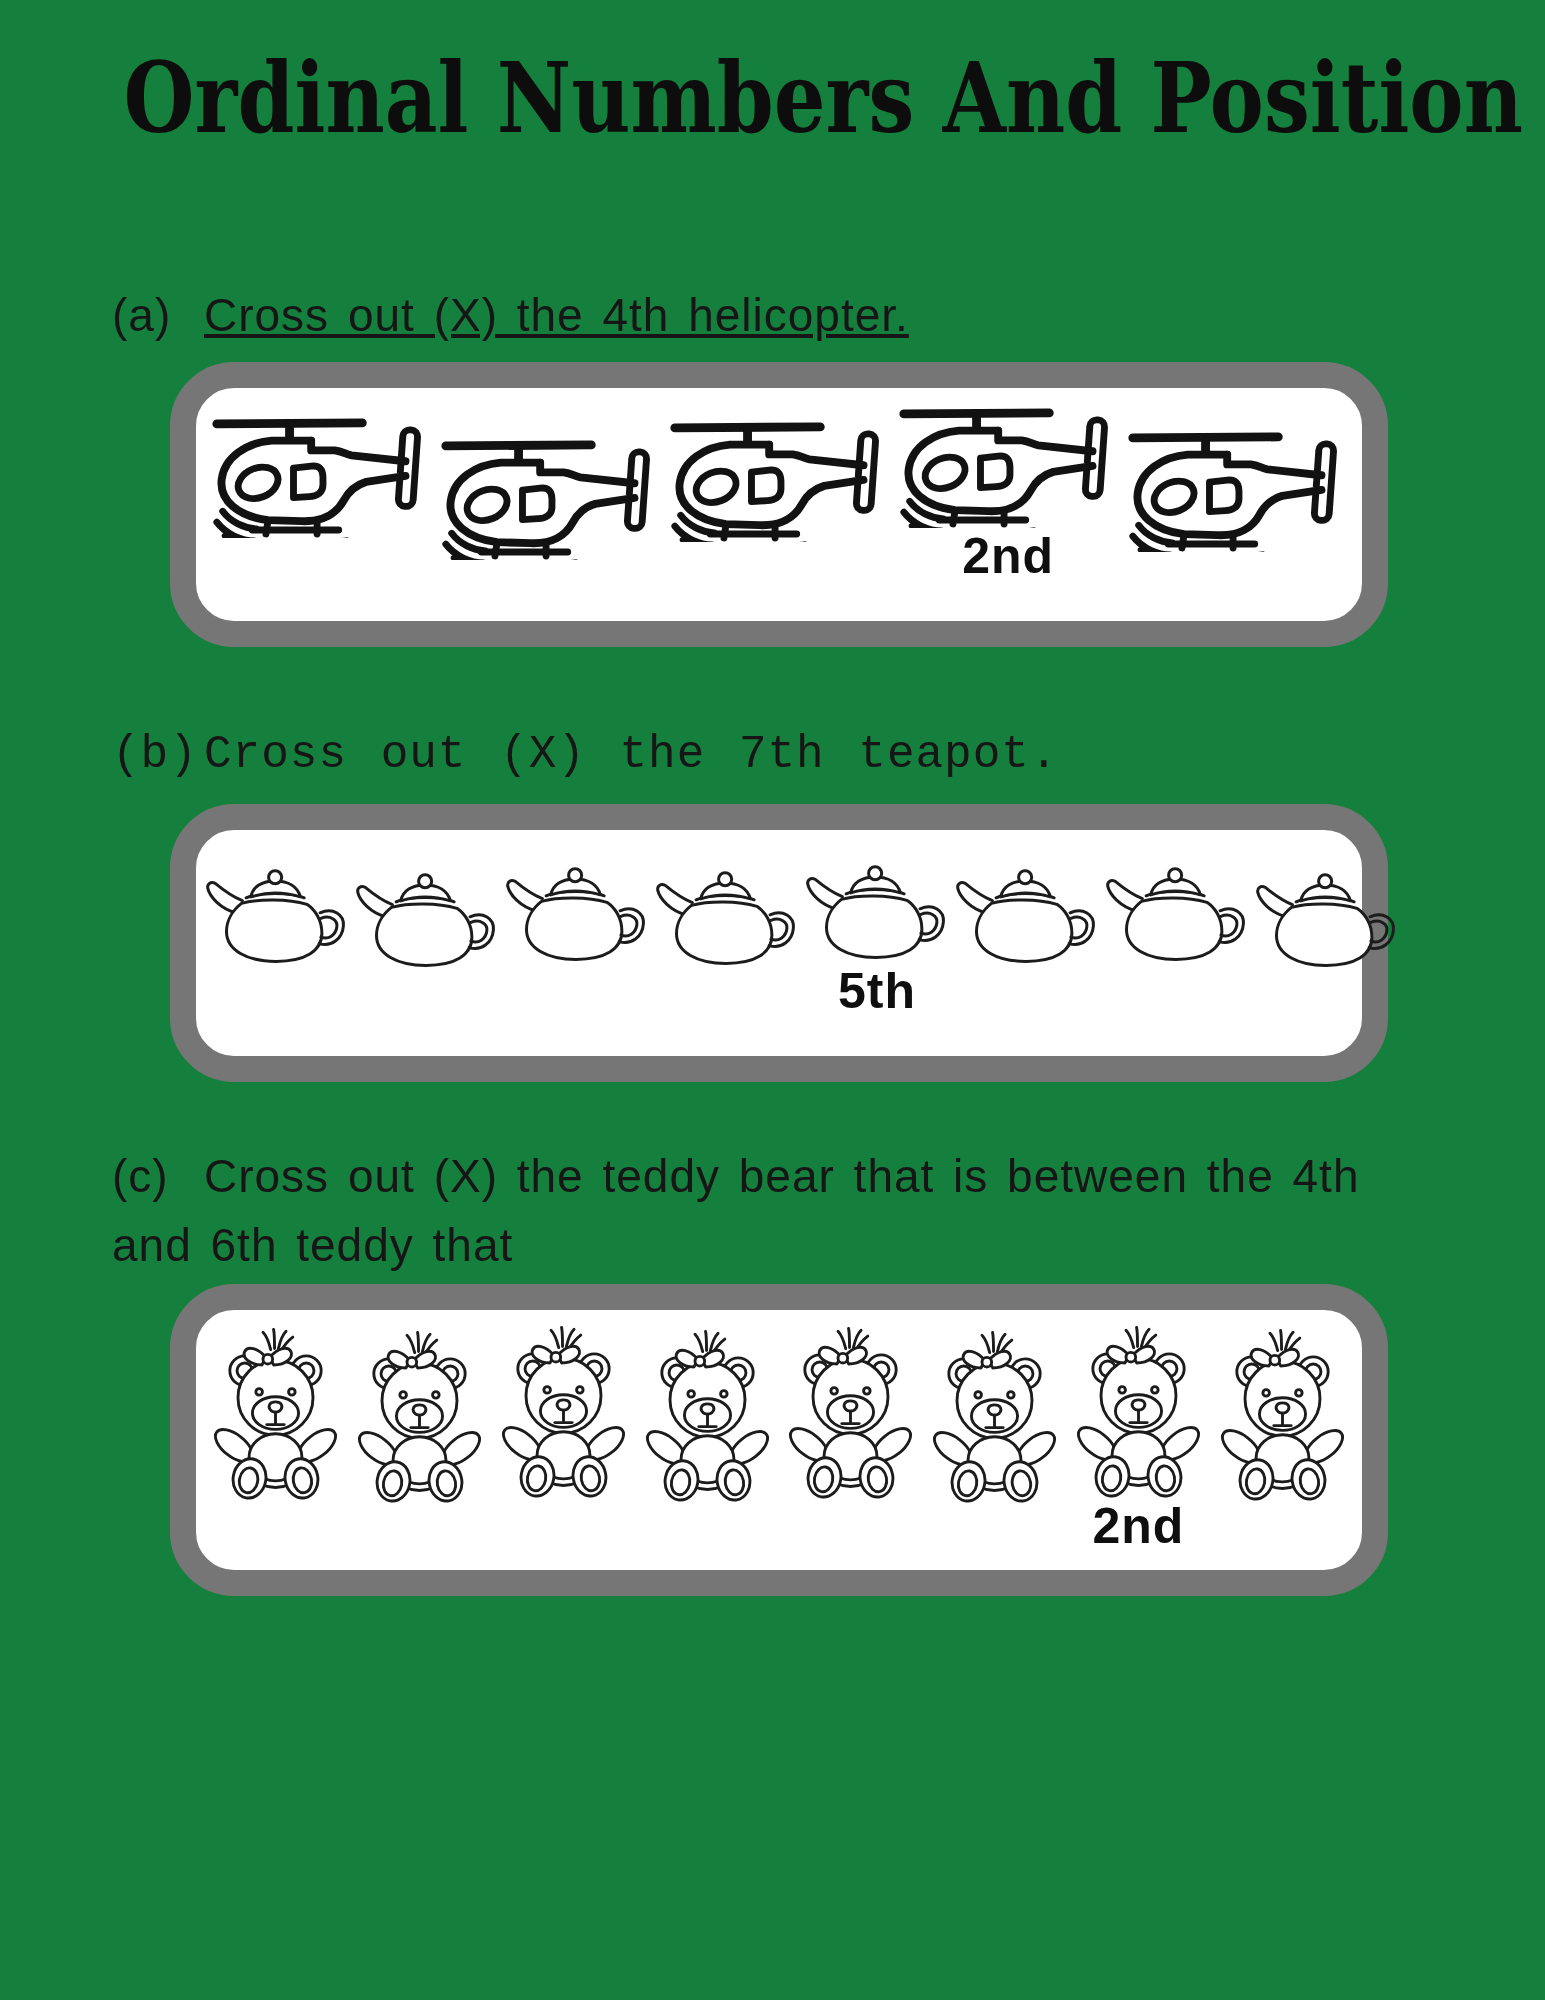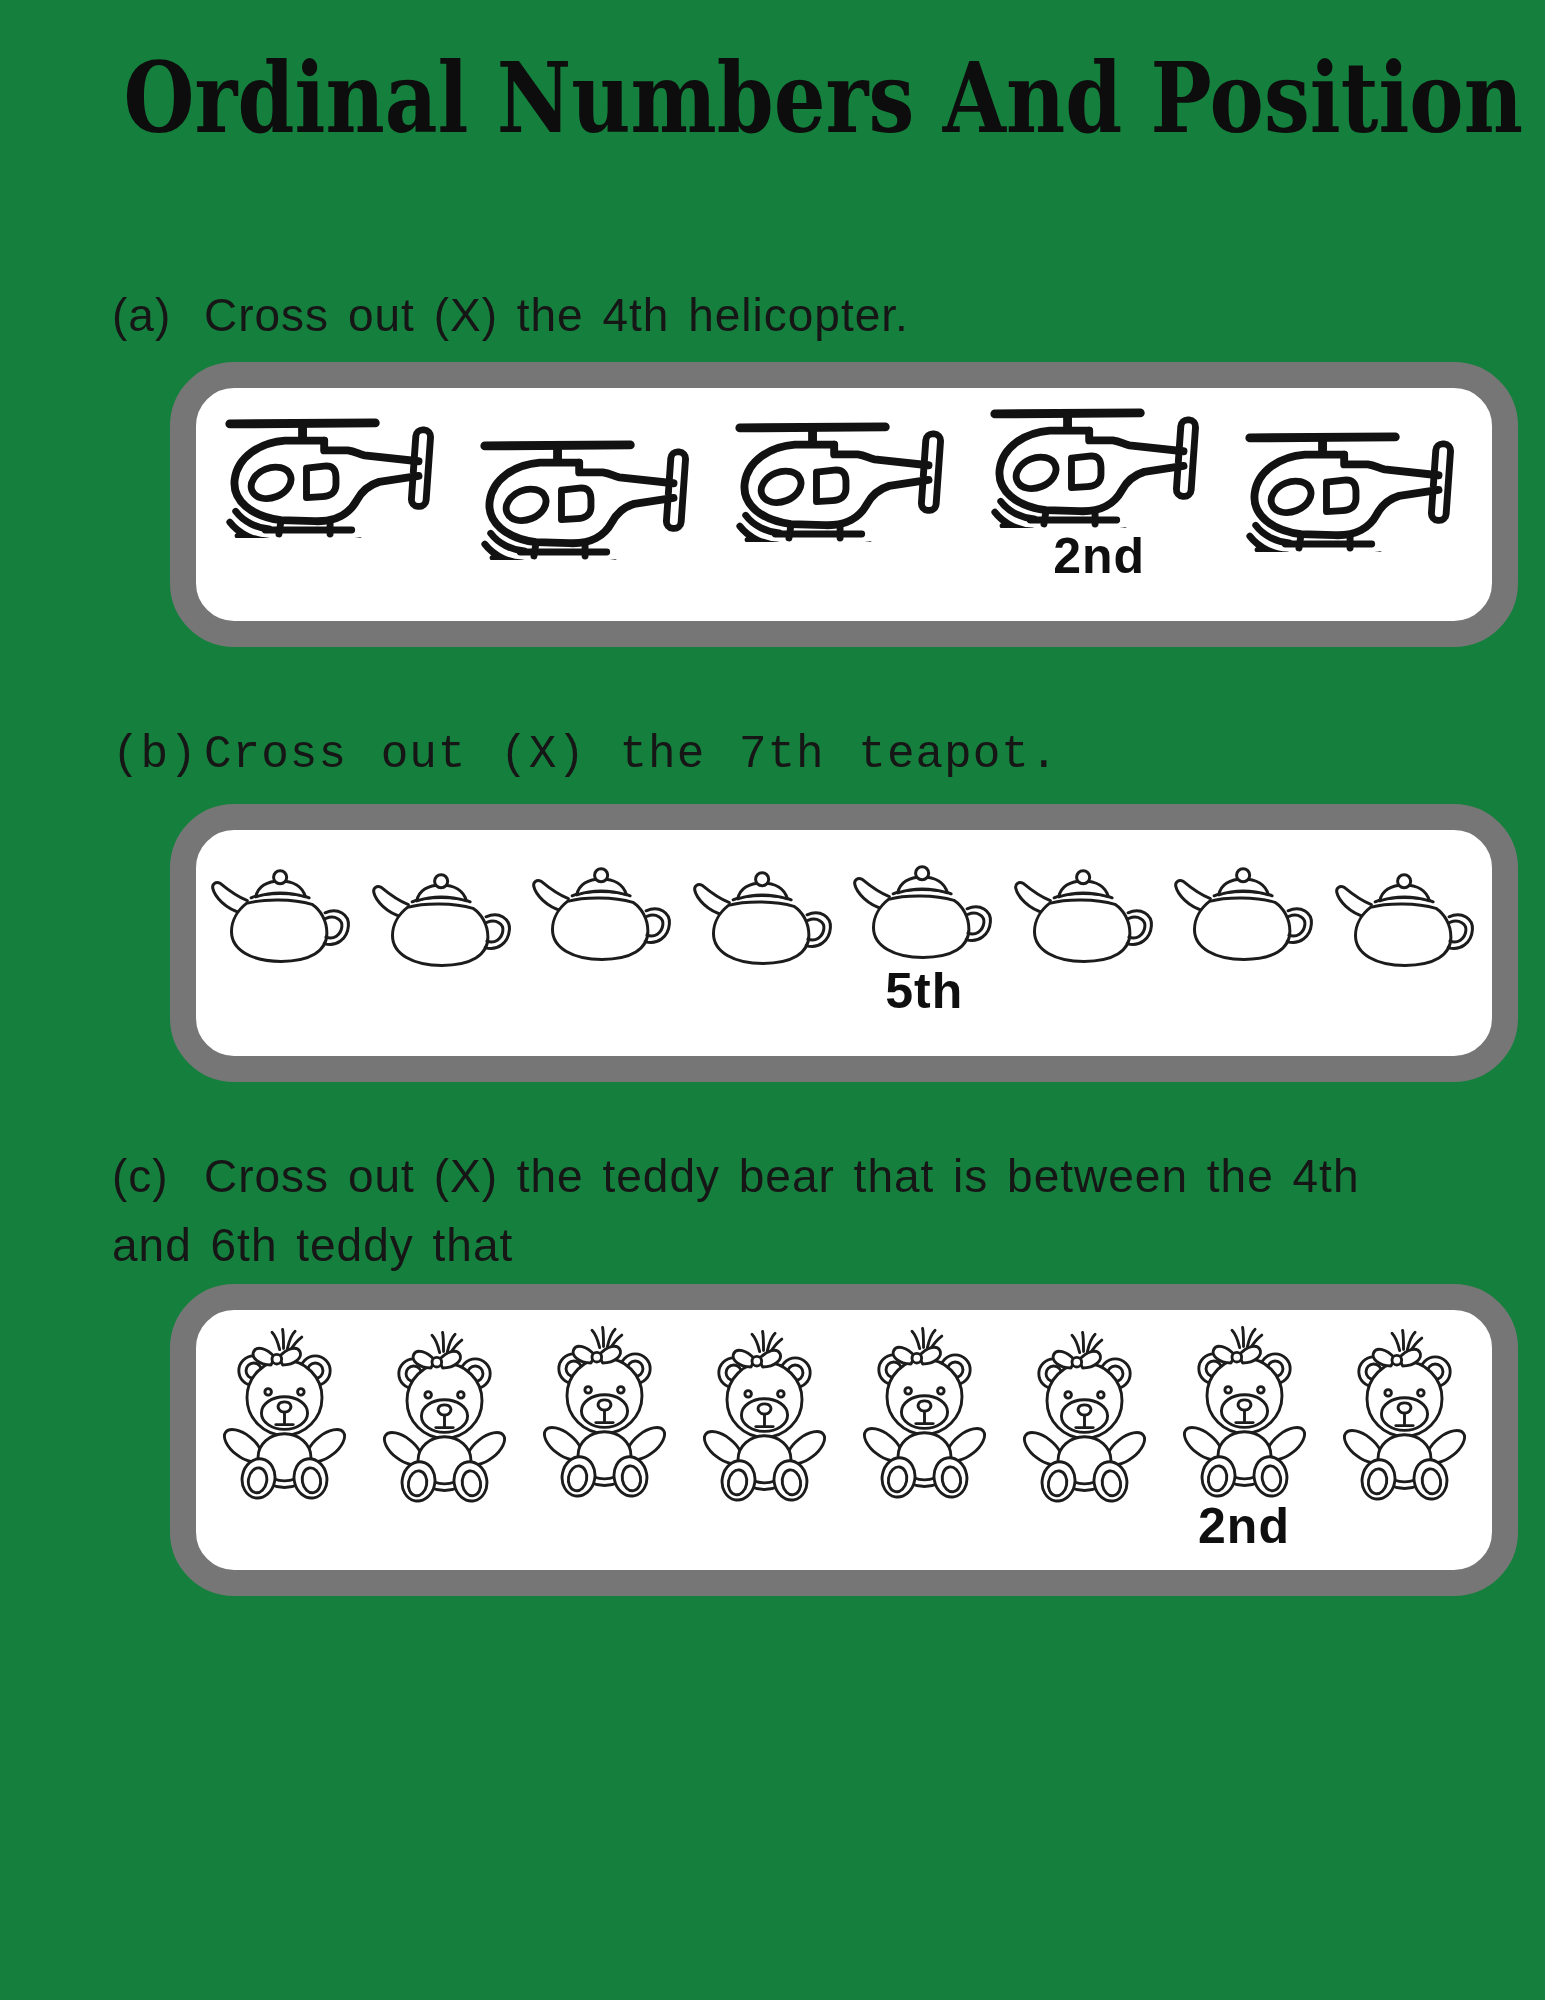--- a/index.html
+++ b/index.html
@@ -33,27 +33,27 @@
     margin:0;
     padding-left:112px;
     padding-right:60px;
     font-size:46px;
     letter-spacing:1px;
     word-spacing:5px;
     line-height:1.5;
     color:#161616;
   }
   .q-label{display:inline-block;min-width:92px;}
-  .q-a{margin-top:128px;}
+  .q-a{margin-top:128px;text-decoration:underline;}
   .q-b{margin-top:74px;font-family:Liberation Mono, monospace;}
   .q-c{margin-top:60px;}
   .item-box{
     box-sizing:border-box;
     margin-left:170px;
-    width:1348px;
+    width:1218px;
     background:#ffffff;
     border:26px solid var(--frame);
     border-radius:64px;
   }
   .box-a{margin-top:12px;height:285px;}
   .box-b{margin-top:14px;height:278px;}
   .box-c{margin-top:4px;height:312px;}
   .row{
     display:flex;
     align-items:flex-start;

